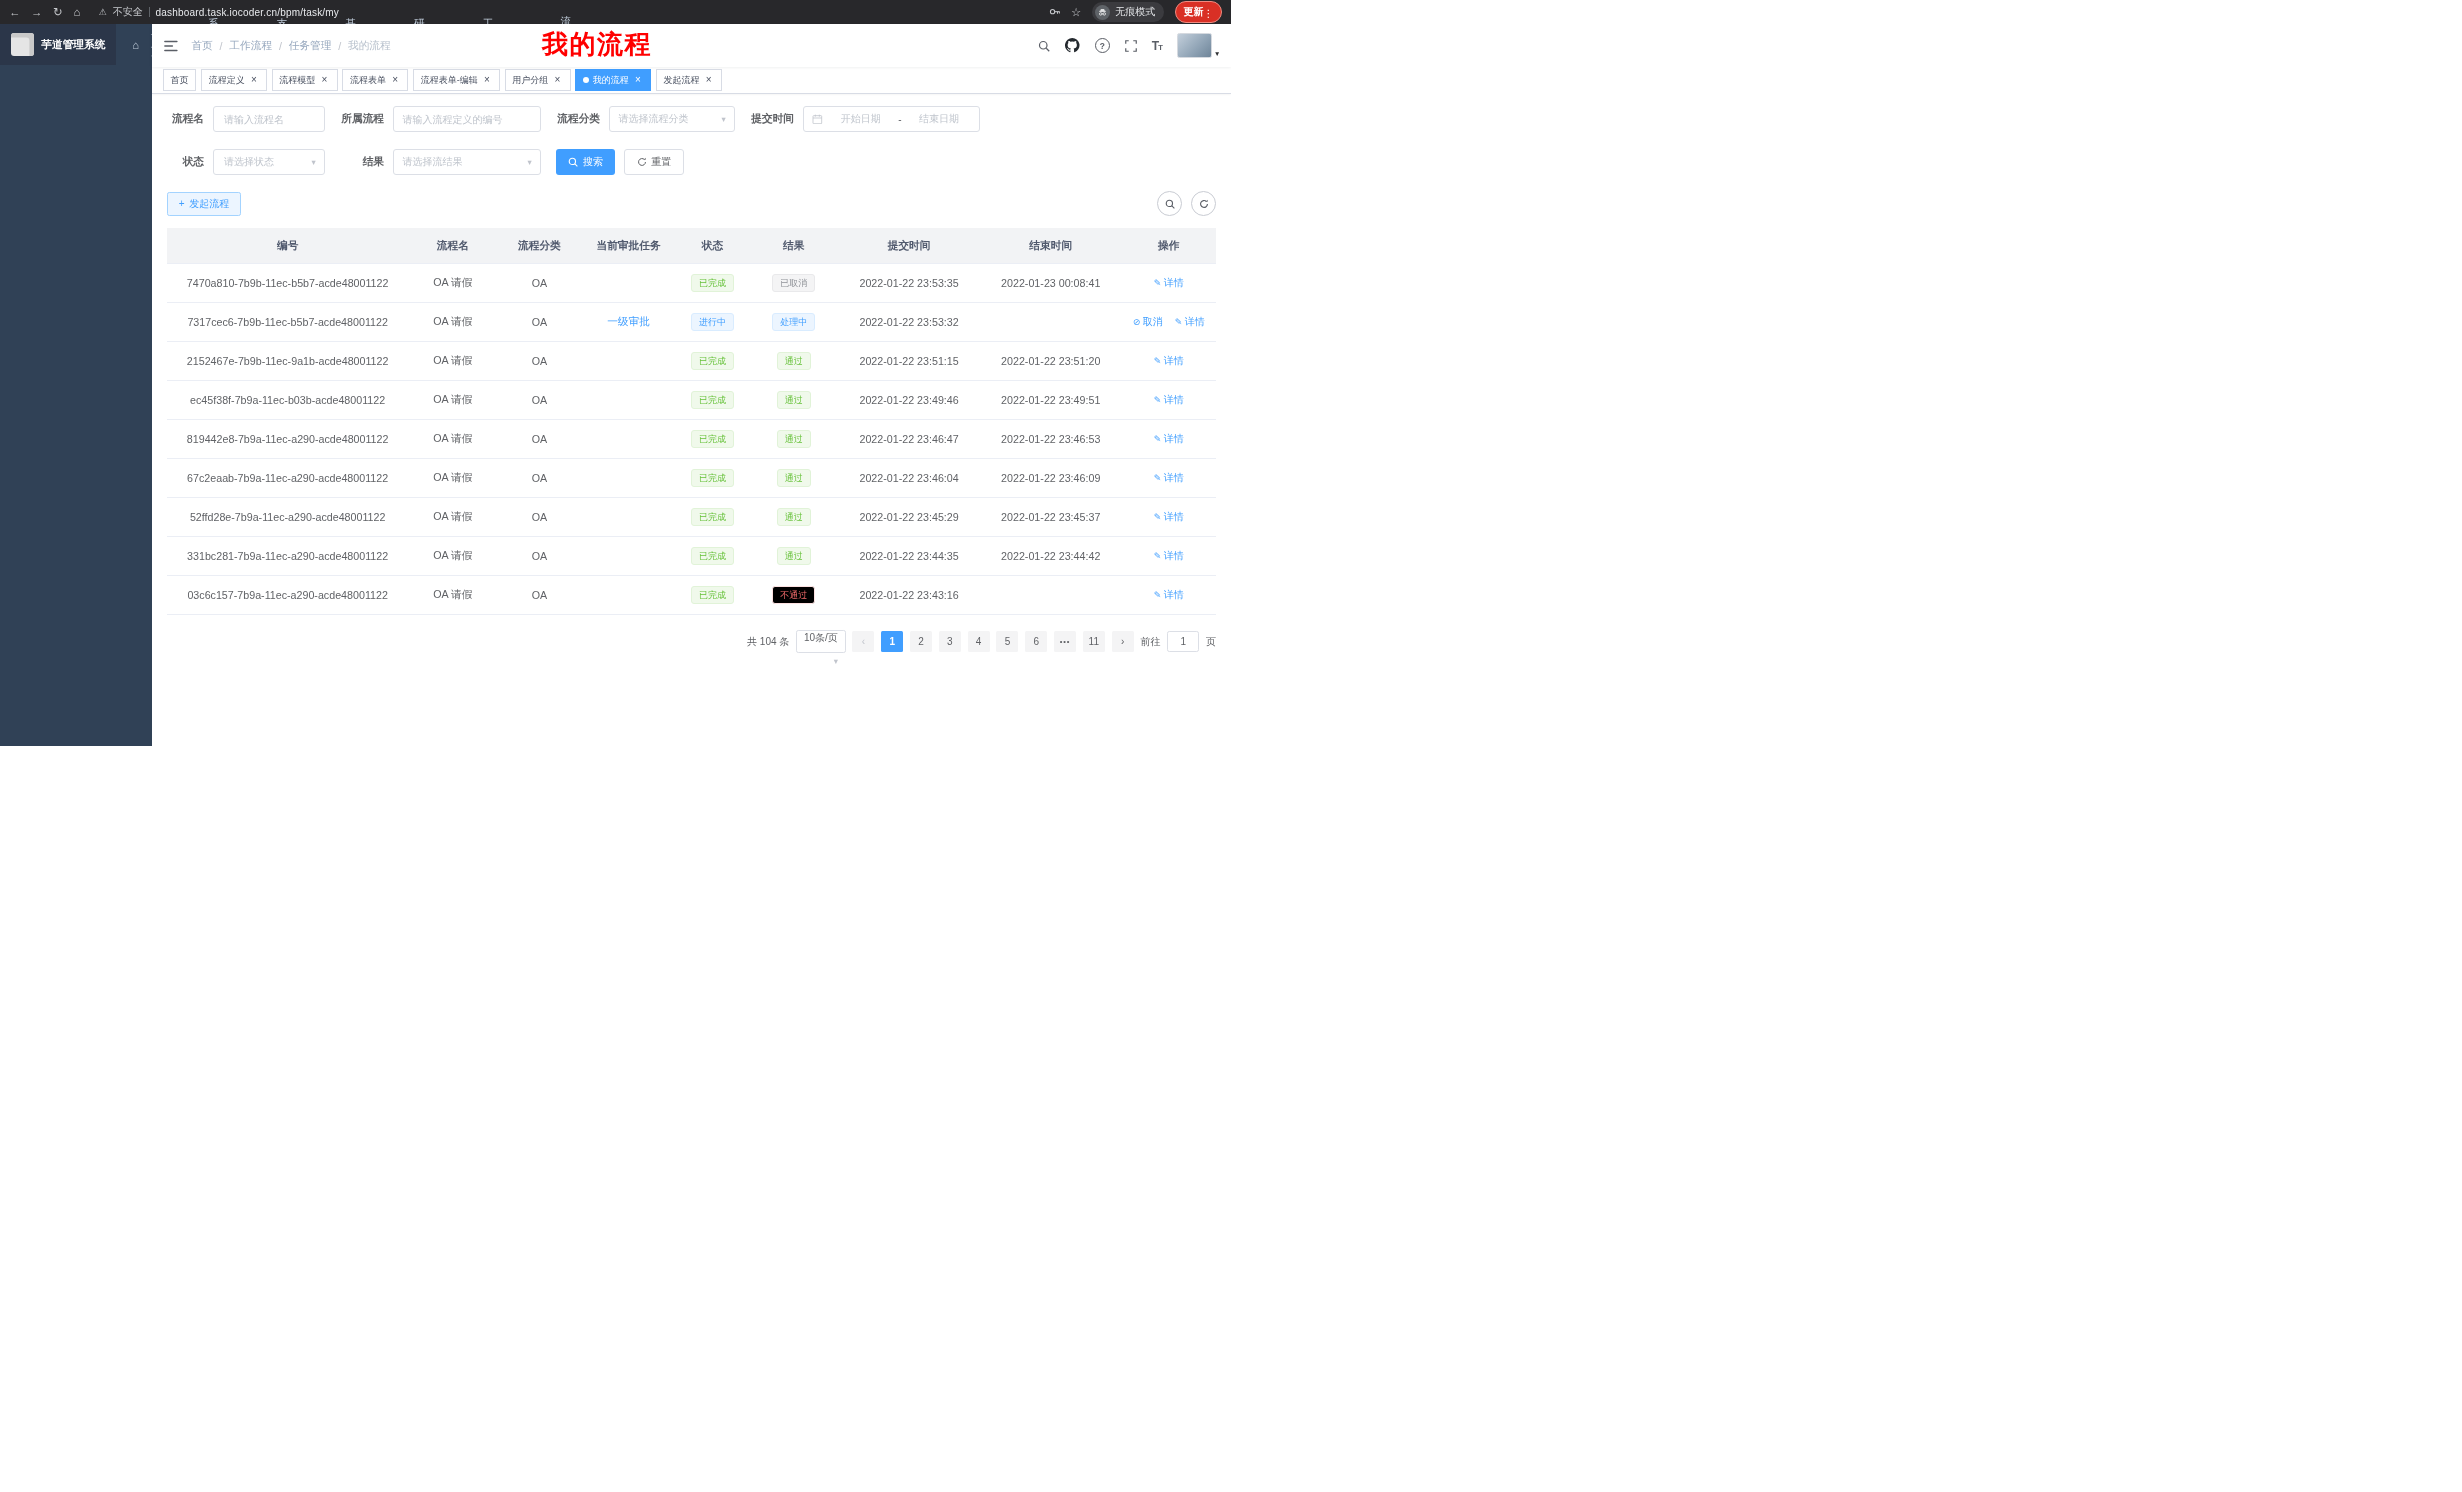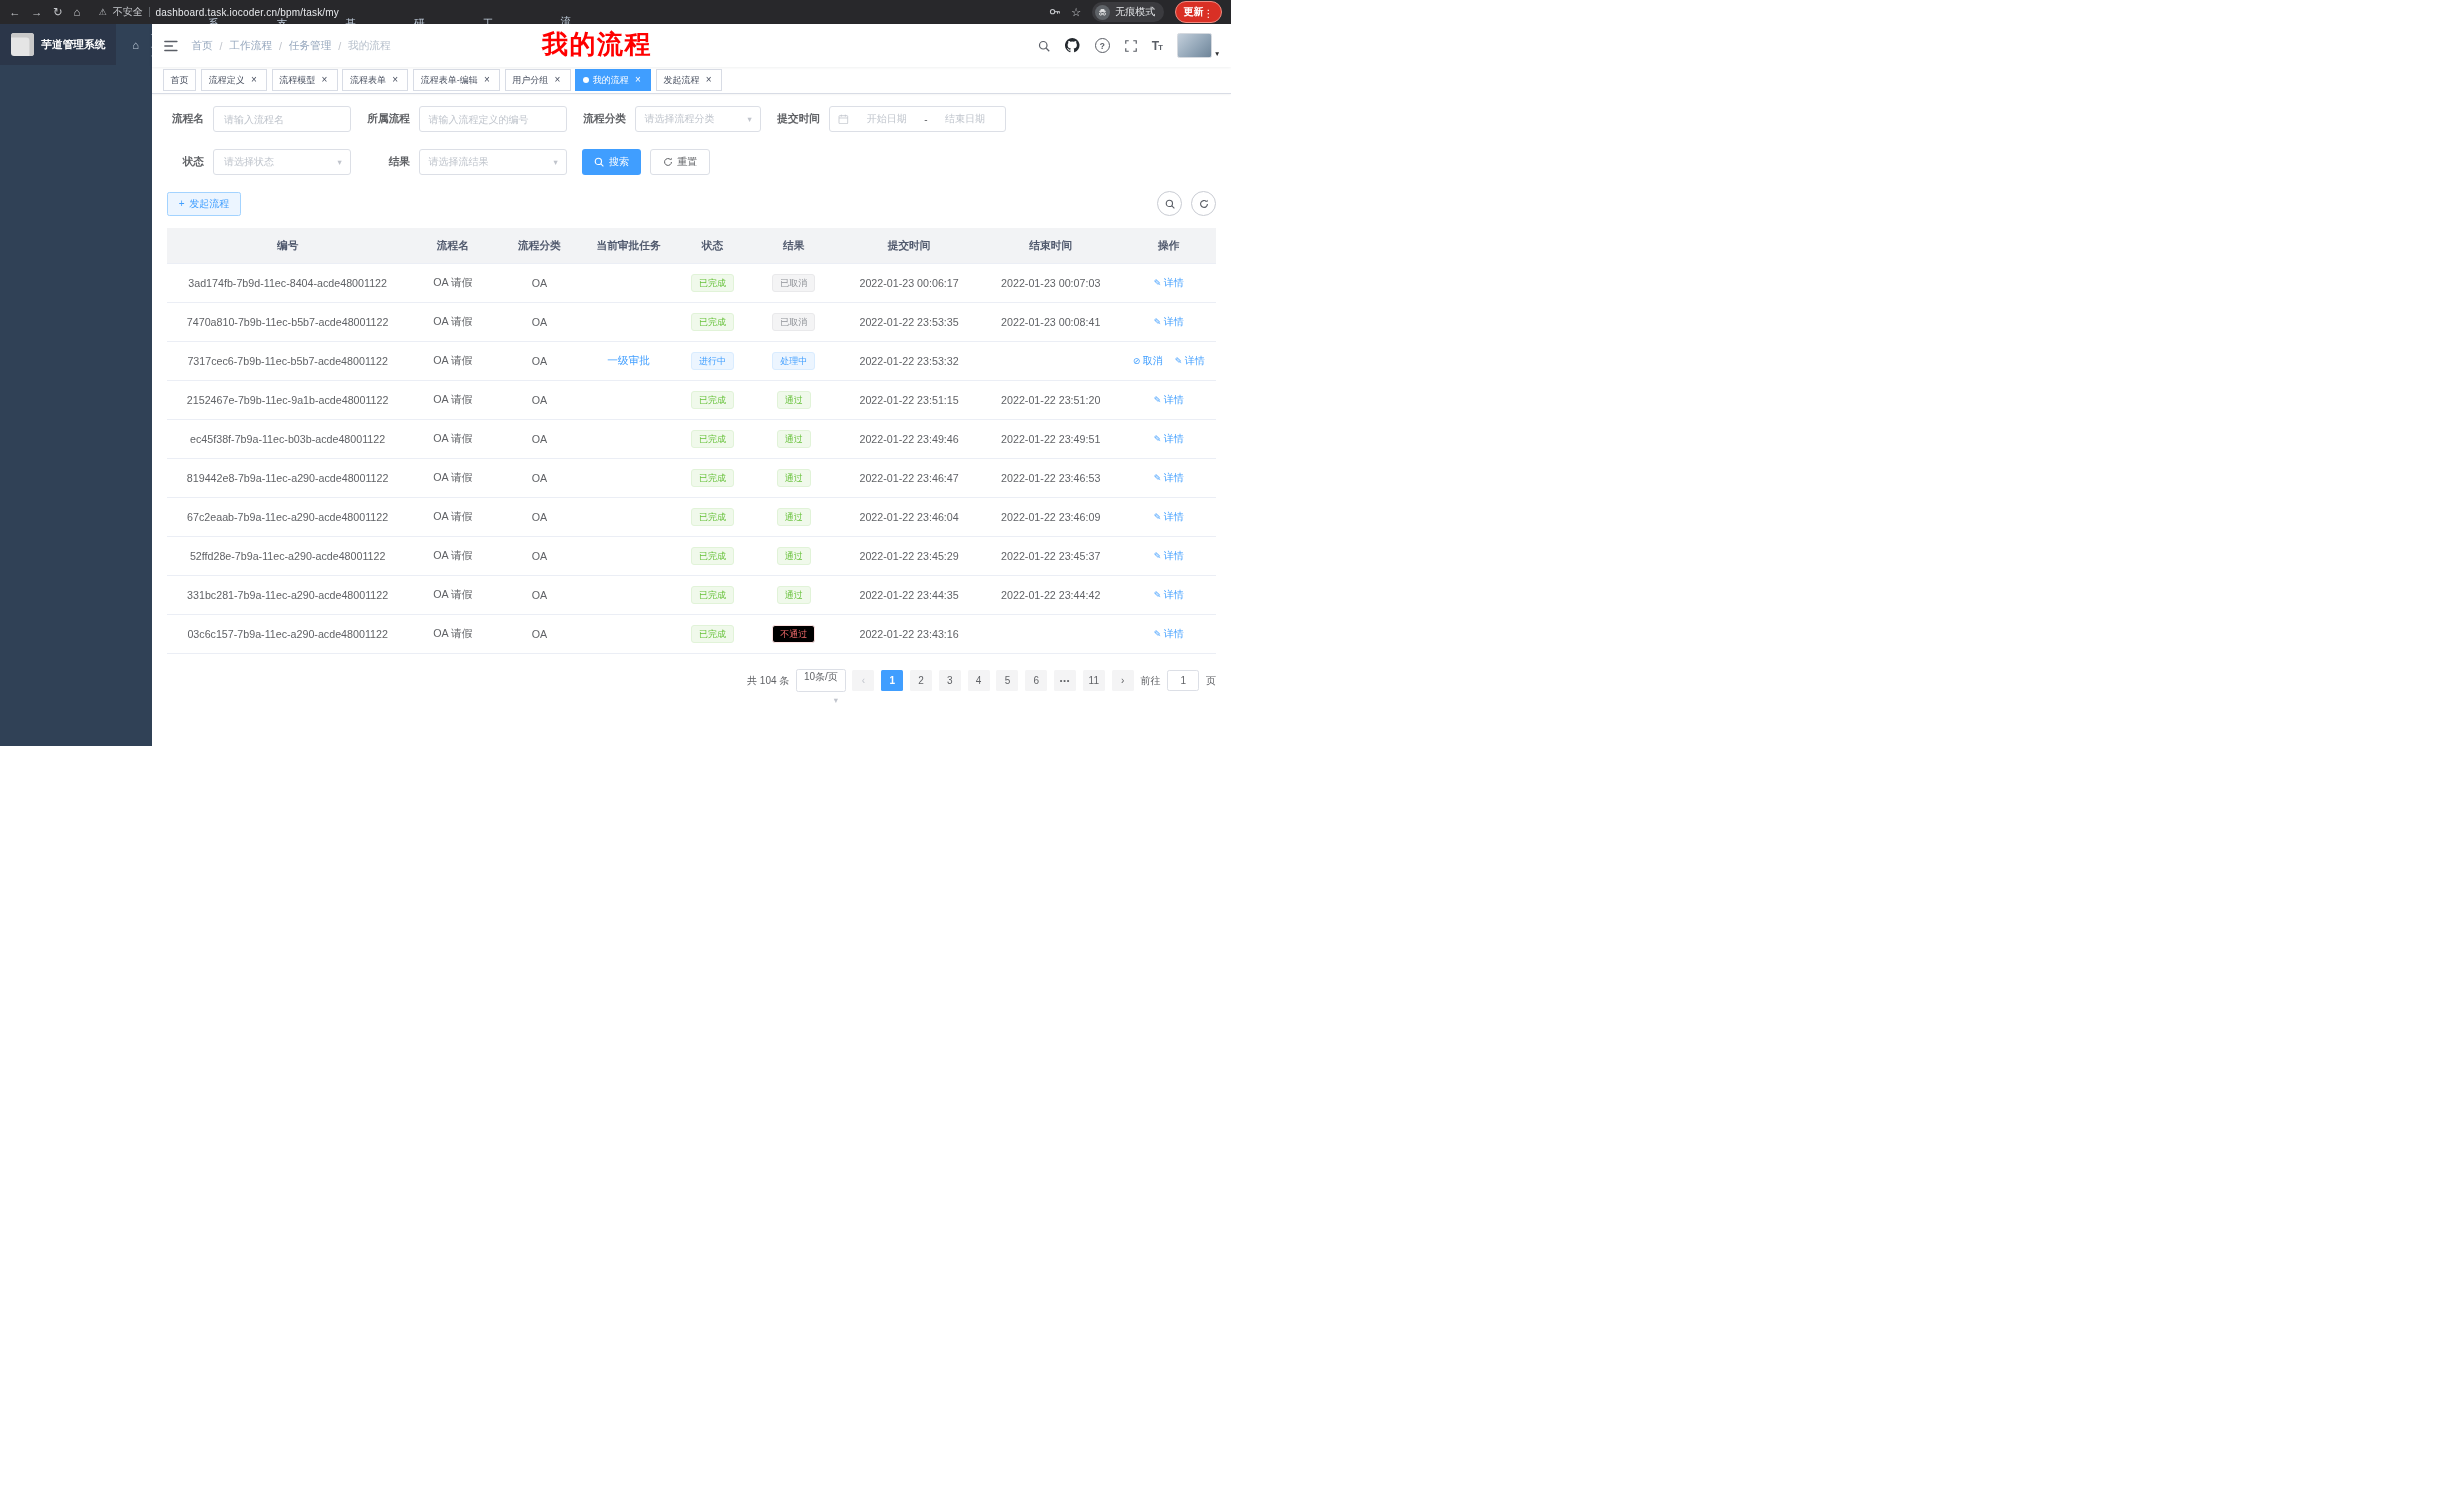--- a/index.html
+++ b/index.html
@@ -72,21 +72,21 @@
   .f-item{display:flex;align-items:center;margin-right:15px;}
   .f-label{font-weight:700;color:#606266;font-size:10.7px;margin-right:9px;white-space:nowrap;text-align:right;}
   .lw62{min-width:37px;} .lw70{min-width:44px;}
   .ctl{height:26px;border:0.8px solid #dcdfe6;border-radius:3px;background:#fff;
     display:flex;align-items:center;padding:0 8.4px;font-size:10px;color:#606266;box-sizing:border-box;}
   input.ctl{outline:none;}
   input.ctl::placeholder{color:#bfc4cc;}
   .ph{color:#bfc4cc;}
   .caret{margin-left:auto;color:#c0c4cc;font-size:8.4px;}
   .select{cursor:pointer;}
-  .w170{width:138px;padding-left:10px;} .w195{width:148px;} .w165{width:126px;}
+  .w170{width:112px;padding-left:10px;} .w195{width:148px;} .w165{width:126px;}
   .date-range{width:177px;gap:6px;color:#bfc4cc;}
   .date-range .cal{color:#c0c4cc;display:flex;}
   .date-range .ph{flex:1;text-align:center;}
   .date-range .rsep{color:#606266;}
   .btn{height:26px;border-radius:3px;font-size:10px;display:inline-flex;align-items:center;
     gap:4.6px;padding:0 11.4px;cursor:pointer;border:0.8px solid transparent;box-sizing:border-box;}
   .btn-primary{background:#409eff;color:#fff;}
   .btn-default{background:#fff;border-color:#dcdfe6;color:#606266;}
   .toolbar{display:flex;align-items:center;margin-bottom:12px;}
   .btn-plain{height:24px;background:#ecf5ff;border:0.8px solid #a3d3ff;color:#409eff;
@@ -425,36 +425,20 @@
             <th>当前审批任务</th>
             <th>状态</th>
             <th>结果</th>
             <th>提交时间</th>
             <th>结束时间</th>
             <th>操作</th>
           </tr>
         </thead>
         <tbody>
           <tr>
-            <td>3ad174fb-7b9d-11ec-8404-acde48001122</td>
-            <td>OA 请假</td>
-            <td>OA</td>
-            <td></td>
-            <td><span class="etag" data-type="success">已完成</span></td>
-            <td><span class="etag" data-type="info">已取消</span></td>
-            <td>2022-01-23 00:06:17</td>
-            <td>2022-01-23 00:07:03</td>
-            <td>
-              <span class="op-link">
-                  <span class="oi">✎</span>
-                  <span>详情</span>
-                </span>
-            </td>
-          </tr>
-          <tr>
             <td>7470a810-7b9b-11ec-b5b7-acde48001122</td>
             <td>OA 请假</td>
             <td>OA</td>
             <td></td>
             <td><span class="etag" data-type="success">已完成</span></td>
             <td><span class="etag" data-type="info">已取消</span></td>
             <td>2022-01-22 23:53:35</td>
             <td>2022-01-23 00:08:41</td>
             <td>
               <span class="op-link">

